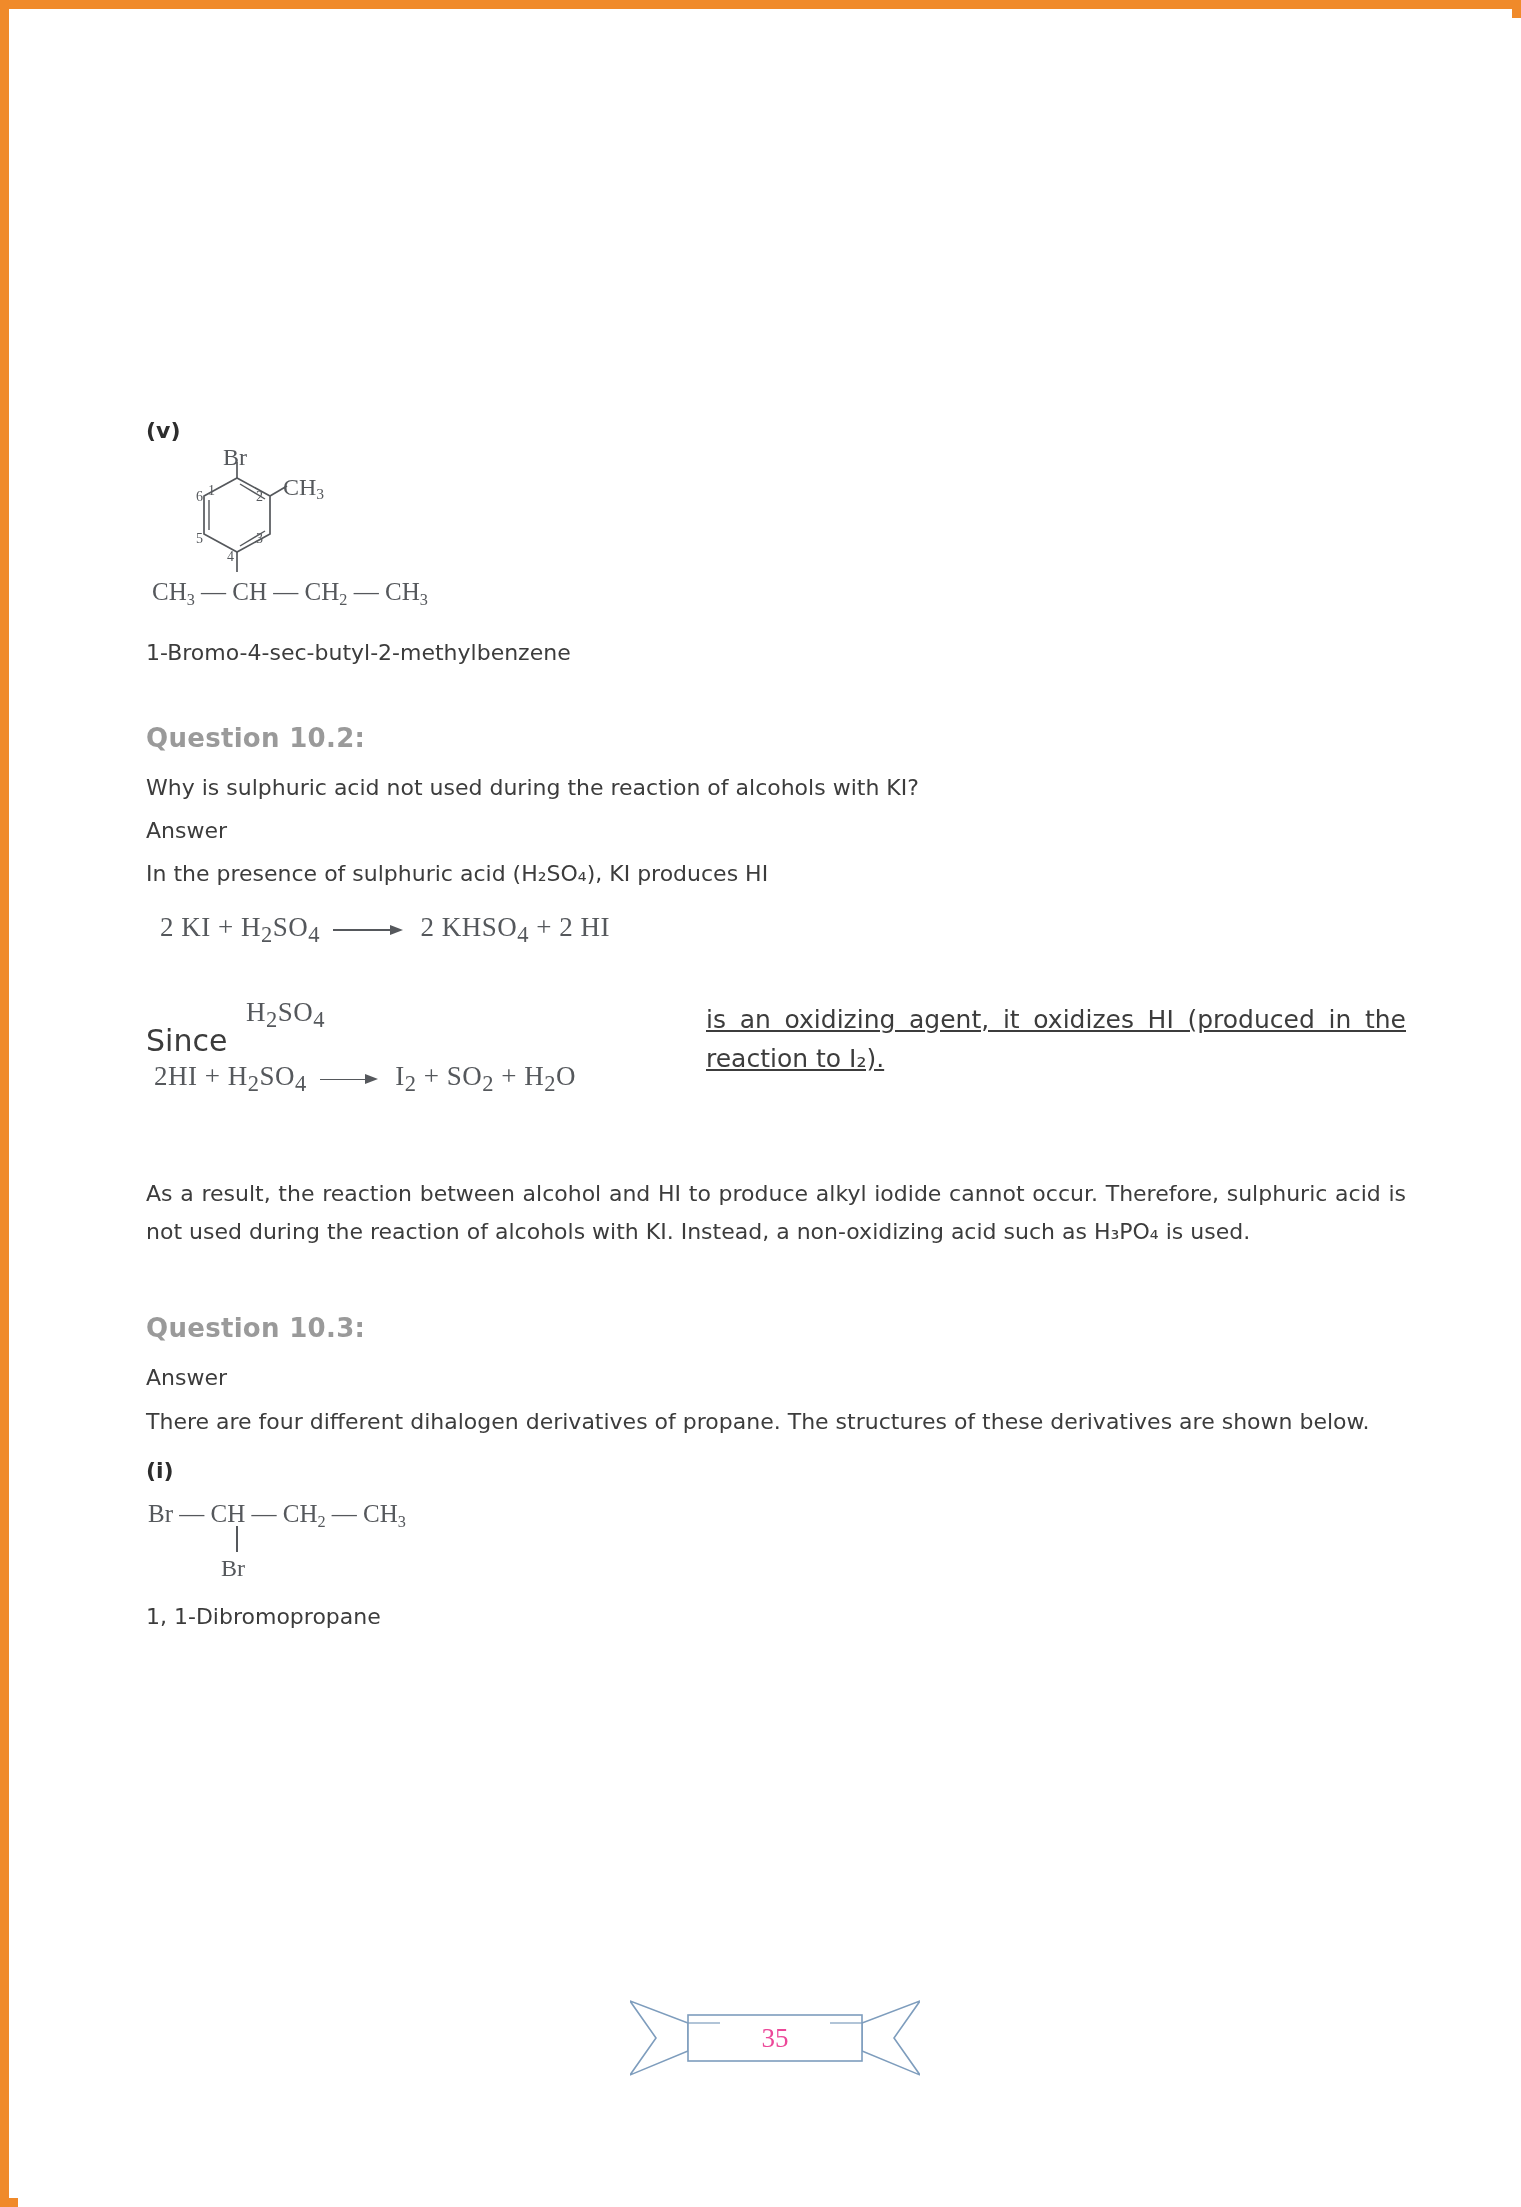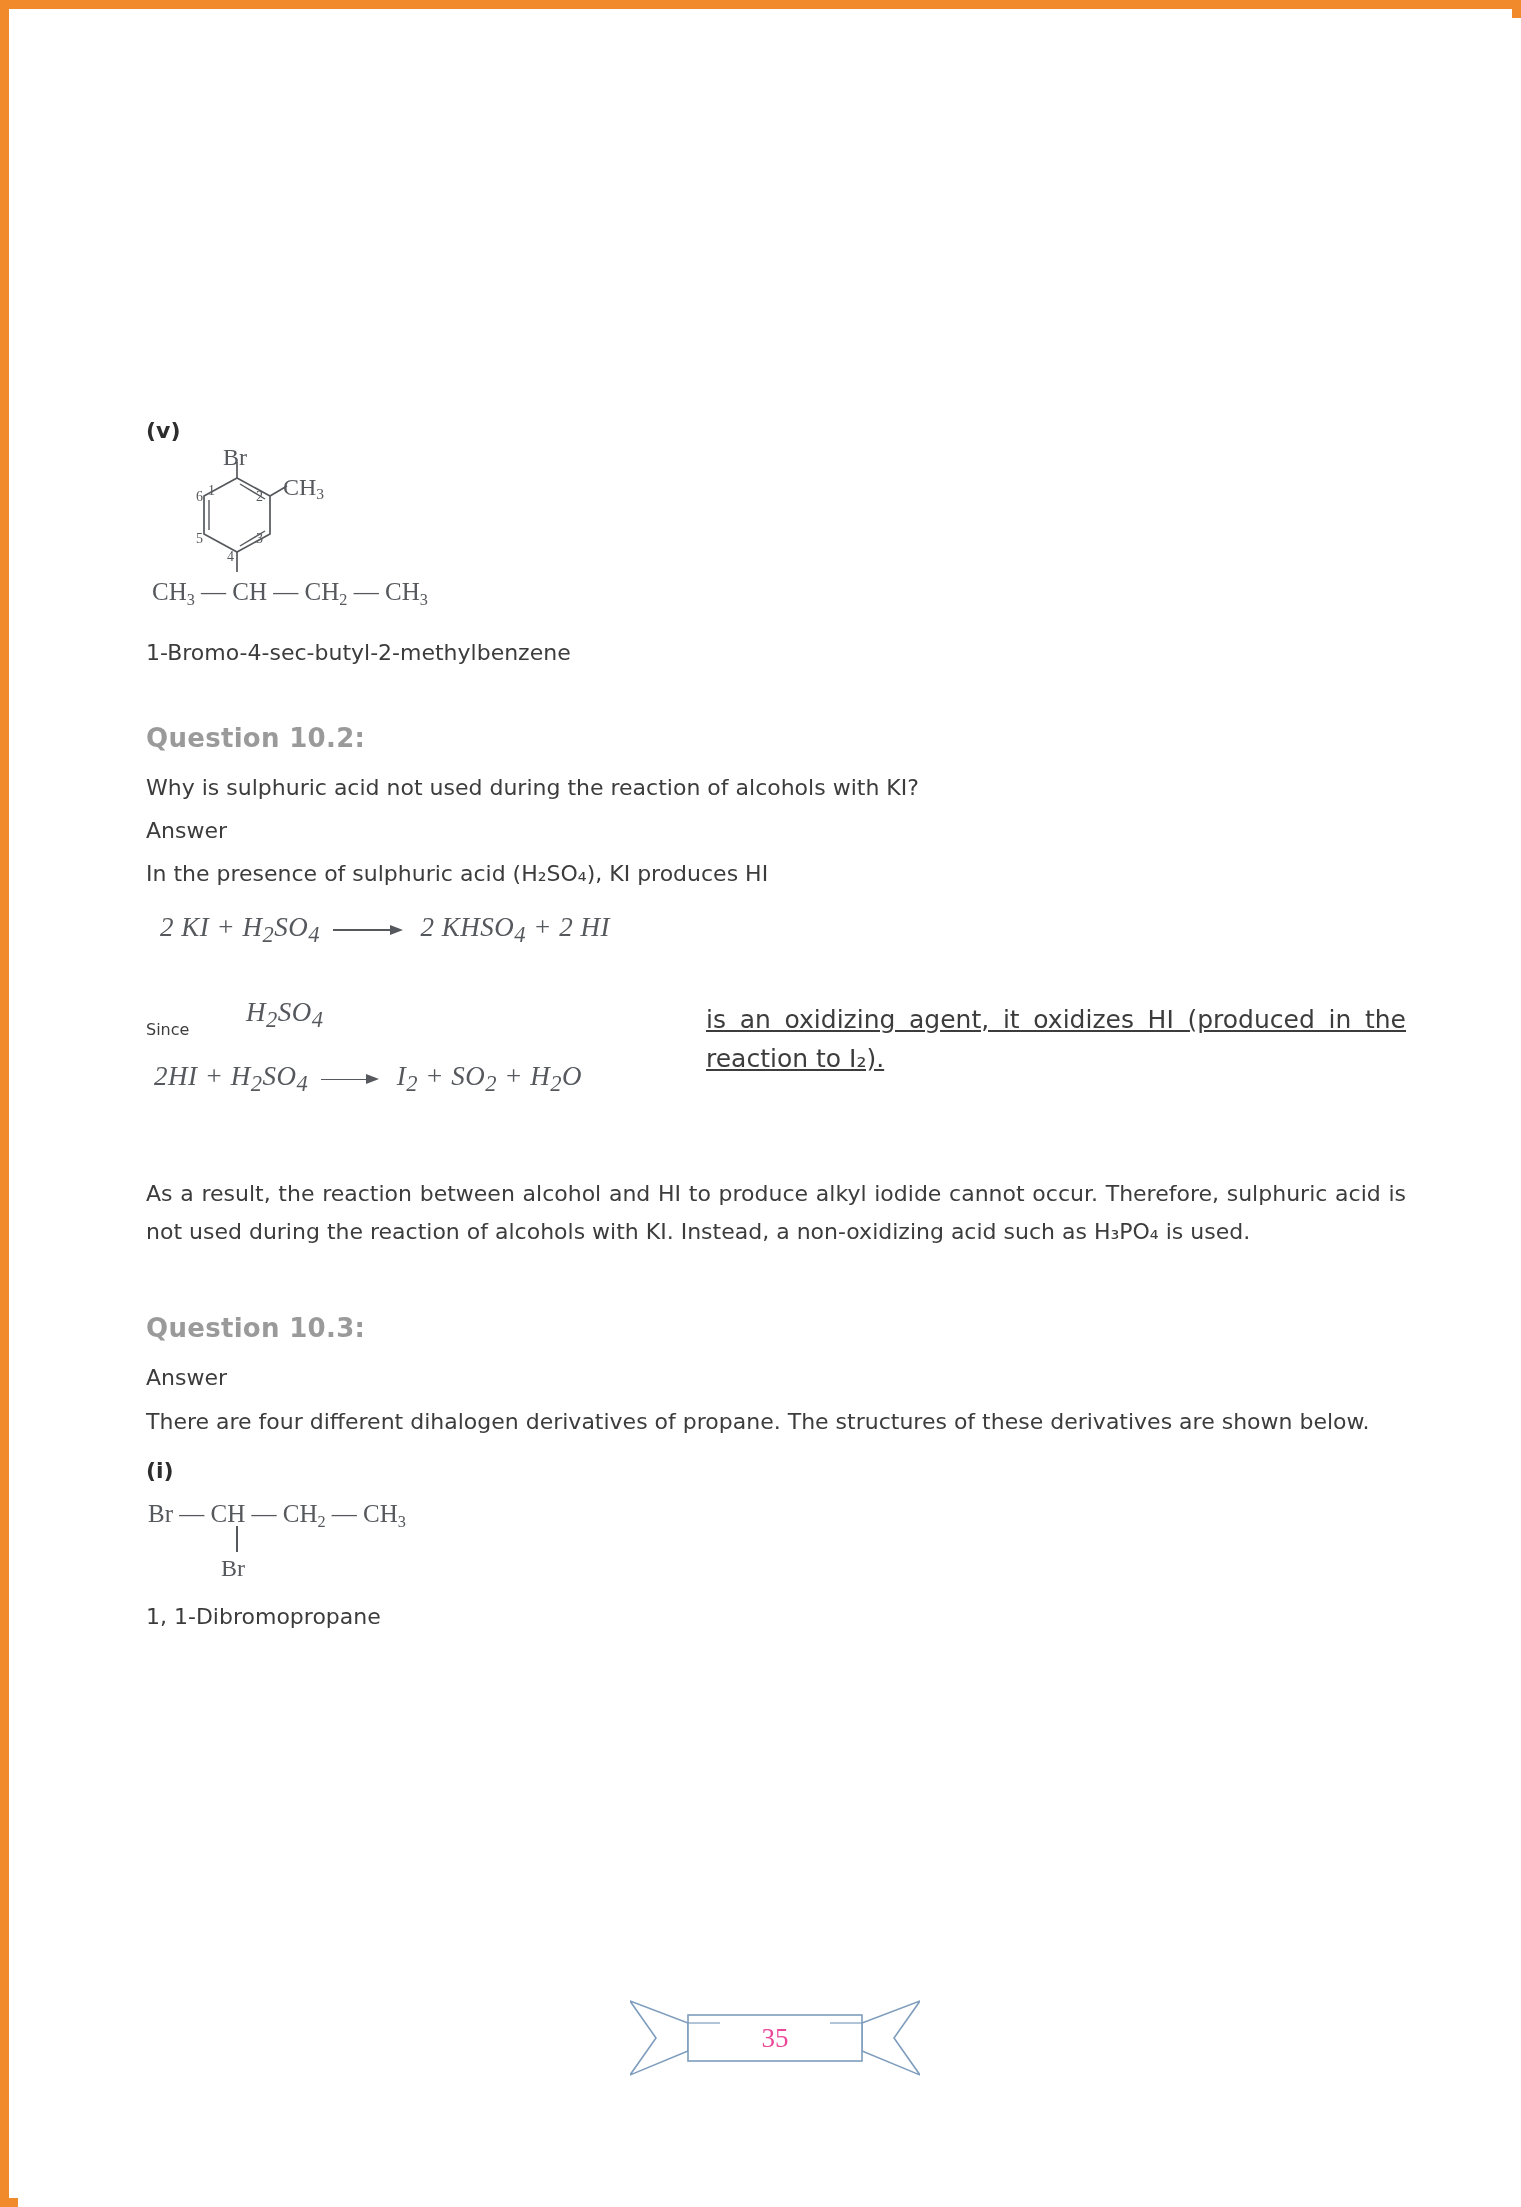--- a/index.html
+++ b/index.html
@@ -90,21 +90,20 @@
   }
   .bz-svg { position: absolute; top: 0; left: 0; }
 
   
   .eq-line {
     font-family: "Liberation Serif", "DejaVu Serif", serif;
     color: #55585c;
     font-size: 27px;
     letter-spacing: 0.5px;
     white-space: nowrap;
-    font-style: italic;
   }
   .arrow {
     display: inline-block;
     position: relative;
     width: 74px;
     height: 12px;
     vertical-align: middle;
     margin: 0 6px;
   }
   .arrow::before {
@@ -126,21 +125,21 @@
   .arrow.short::before { width: 52px; }
 
   
   .since-row {
     position: relative;
     height: 150px;
   }
   .since-word {
     position: absolute;
     left: 0; top: 58px;
-    font-size: 16px;
+    font-size: 30px;
     color: #3c3c3c;
   }
   .h2so4-fig {
     position: absolute;
     left: 100px; top: 32px;
   }
   .oxidizing-text {
     position: absolute;
     left: 560px; top: 42px;
     width: 700px;

